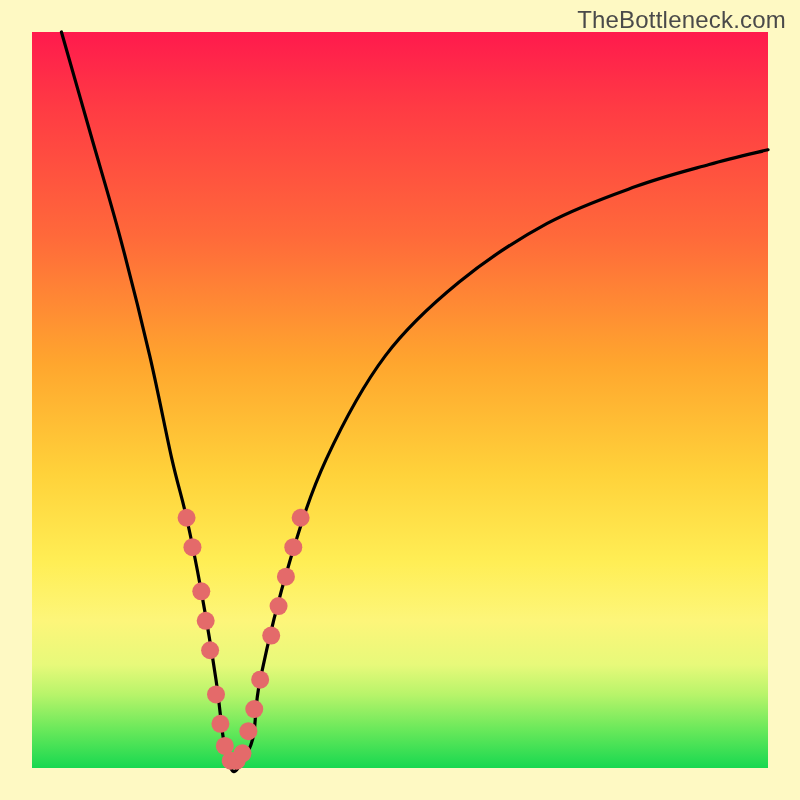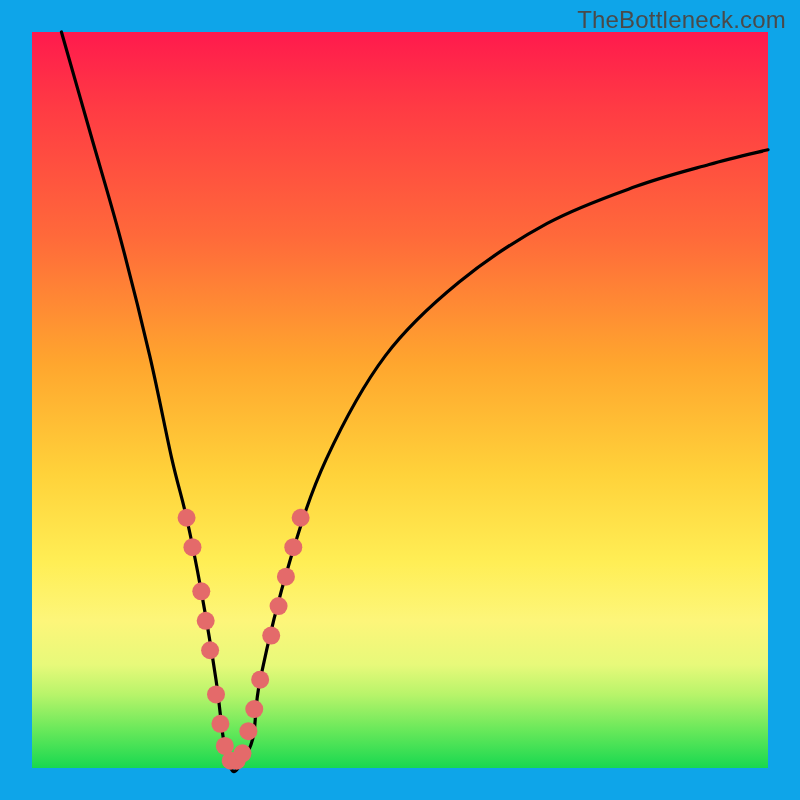--- a/index.html
+++ b/index.html
@@ -10,21 +10,21 @@
     overflow: hidden;
     background: #000;
     font-family: Arial, Helvetica, sans-serif;
   }
   .frame {
     position: absolute;
     left: 0;
     top: 0;
     width: 800px;
     height: 800px;
-    background: #0ea5e9;
+    background: #fef9c3;
   }
   .plot {
     position: absolute;
     left: 32px;
     top: 32px;
     width: 736px;
     height: 736px;
     
     background: linear-gradient(
       to bottom,

